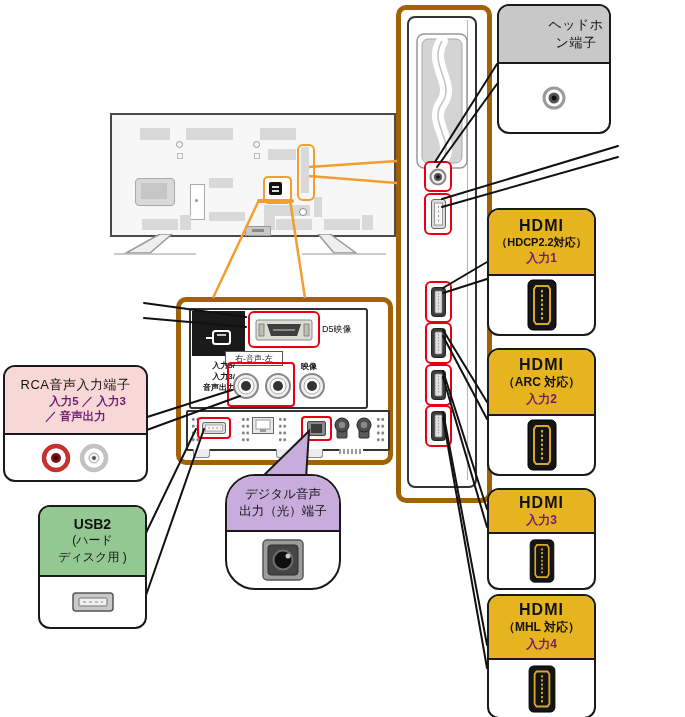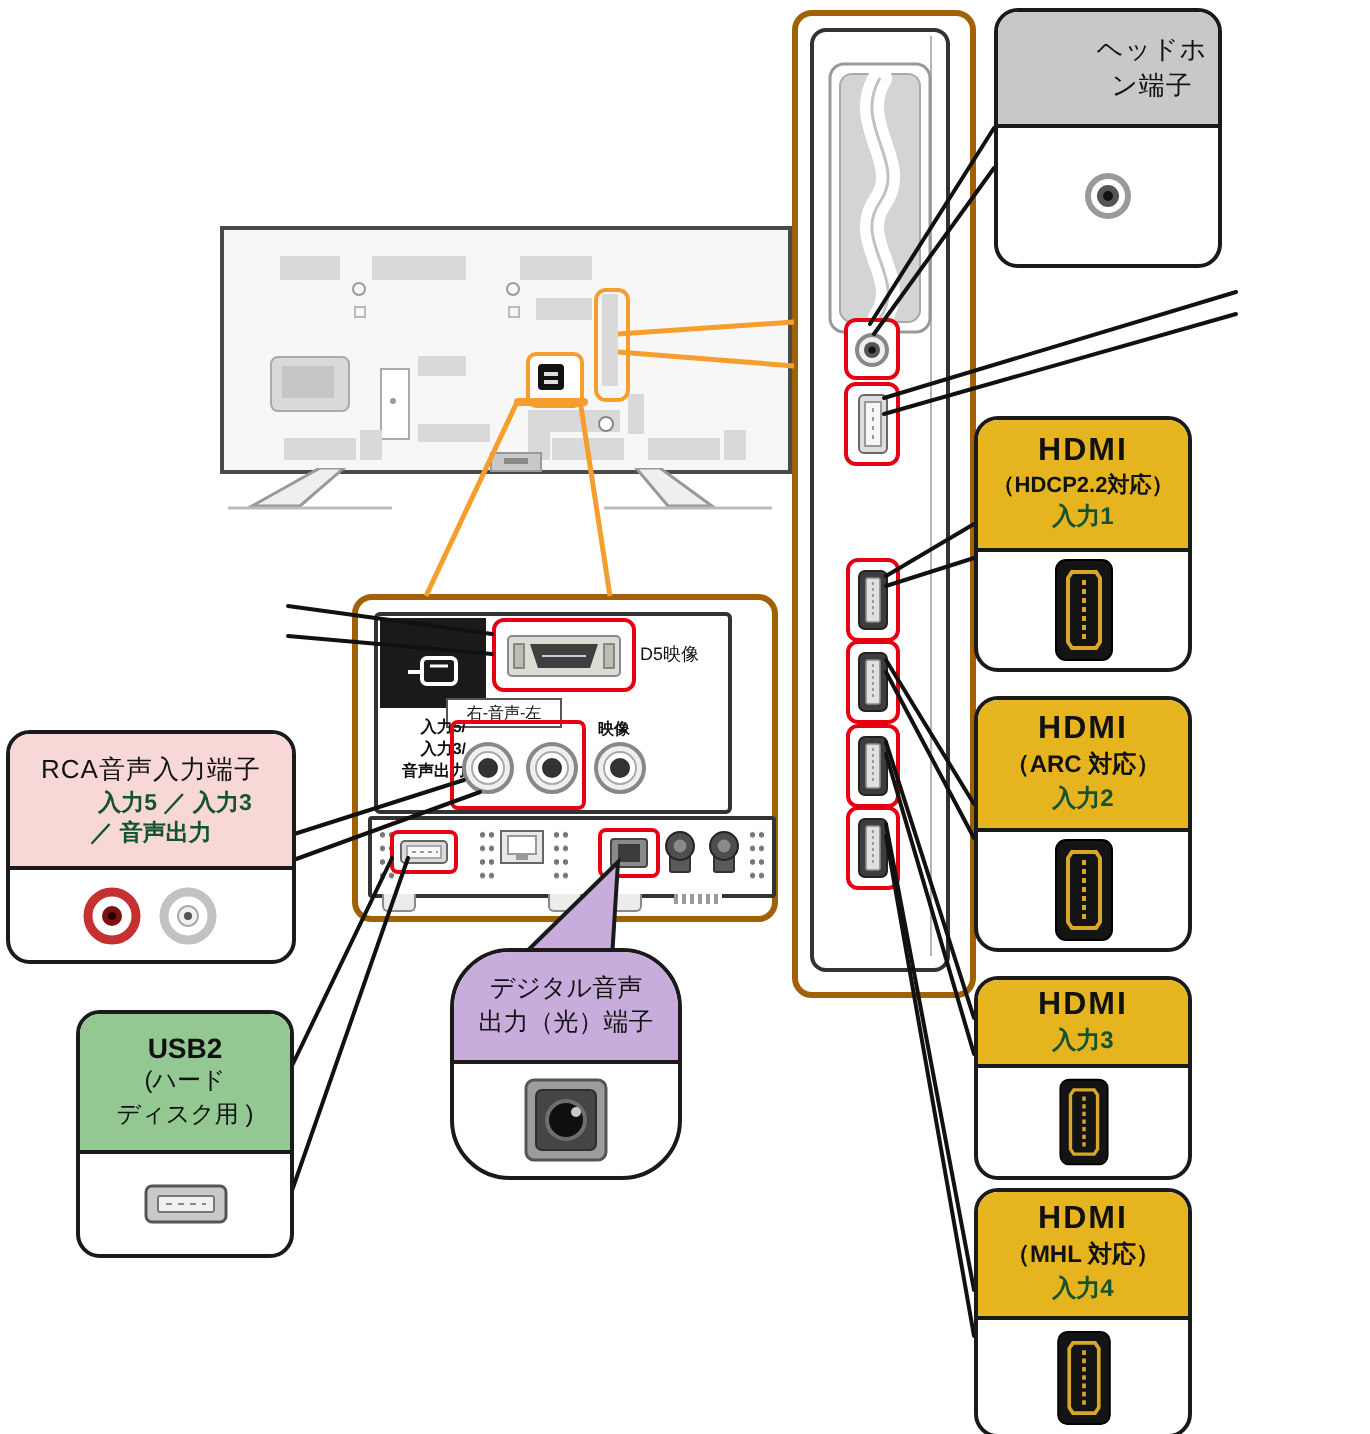--- a/index.html
+++ b/index.html
@@ -9,29 +9,29 @@
   
   .callout{position:absolute;background:#fff;border:2.5px solid #1a1a1a;border-radius:12px;
            overflow:hidden;z-index:3;display:flex;flex-direction:column;}
   .callout .hd{border-bottom:2.5px solid #1a1a1a;display:flex;flex-direction:column;
                justify-content:center;align-items:center;text-align:center;flex:0 0 auto;}
   .callout .bd{flex:1;display:flex;justify-content:center;align-items:center;}
   .t13{font-size:13px;letter-spacing:.5px;}
   .t12{font-size:12px;}
   .t11{font-size:11px;font-weight:bold;}
   .big{font-size:16px;font-weight:bold;letter-spacing:1px;}
-  .red{color:#14532d;font-weight:bold;font-size:12px;}
+  .red{color:#701a75;font-weight:bold;font-size:12px;}
   .hd-gray{background:#C8C8C8;padding-left:44px;}
   .hd-green{background:#93C893;}
   .hd-yellow{background:#E6B41E;}
   .hd-blue{background:#A9CFEC;}
   .hd-pink{background:#F8D8D6;}
   .hd-purple{background:#C8ADDC;}
   
-  .panel-orange{position:absolute;border:3px solid #a16207;border-radius:10px;z-index:1;}
+  .panel-orange{position:absolute;border:5px solid #a16207;border-radius:10px;z-index:1;}
   .redbox{position:absolute;border:2.5px solid #E60012;border-radius:6px;background:#fff;
           display:flex;justify-content:center;align-items:center;}
   .grayblock{position:absolute;background:#D9D9D9;}
   .dots{position:absolute;width:9px;height:27px;
         background-image:radial-gradient(circle,#777 1.2px,transparent 1.5px);
         background-size:4.5px 6.8px;}
   .foot{position:absolute;width:15px;height:8px;background:#ececec;border:1px solid #8a8a8a;
         border-top:none;border-radius:0 0 3px 3px;}
   .lineLayer{position:absolute;left:0;top:0;z-index:2;pointer-events:none;}
   .smalltext{font-size:8px;font-weight:bold;line-height:1.35;}

